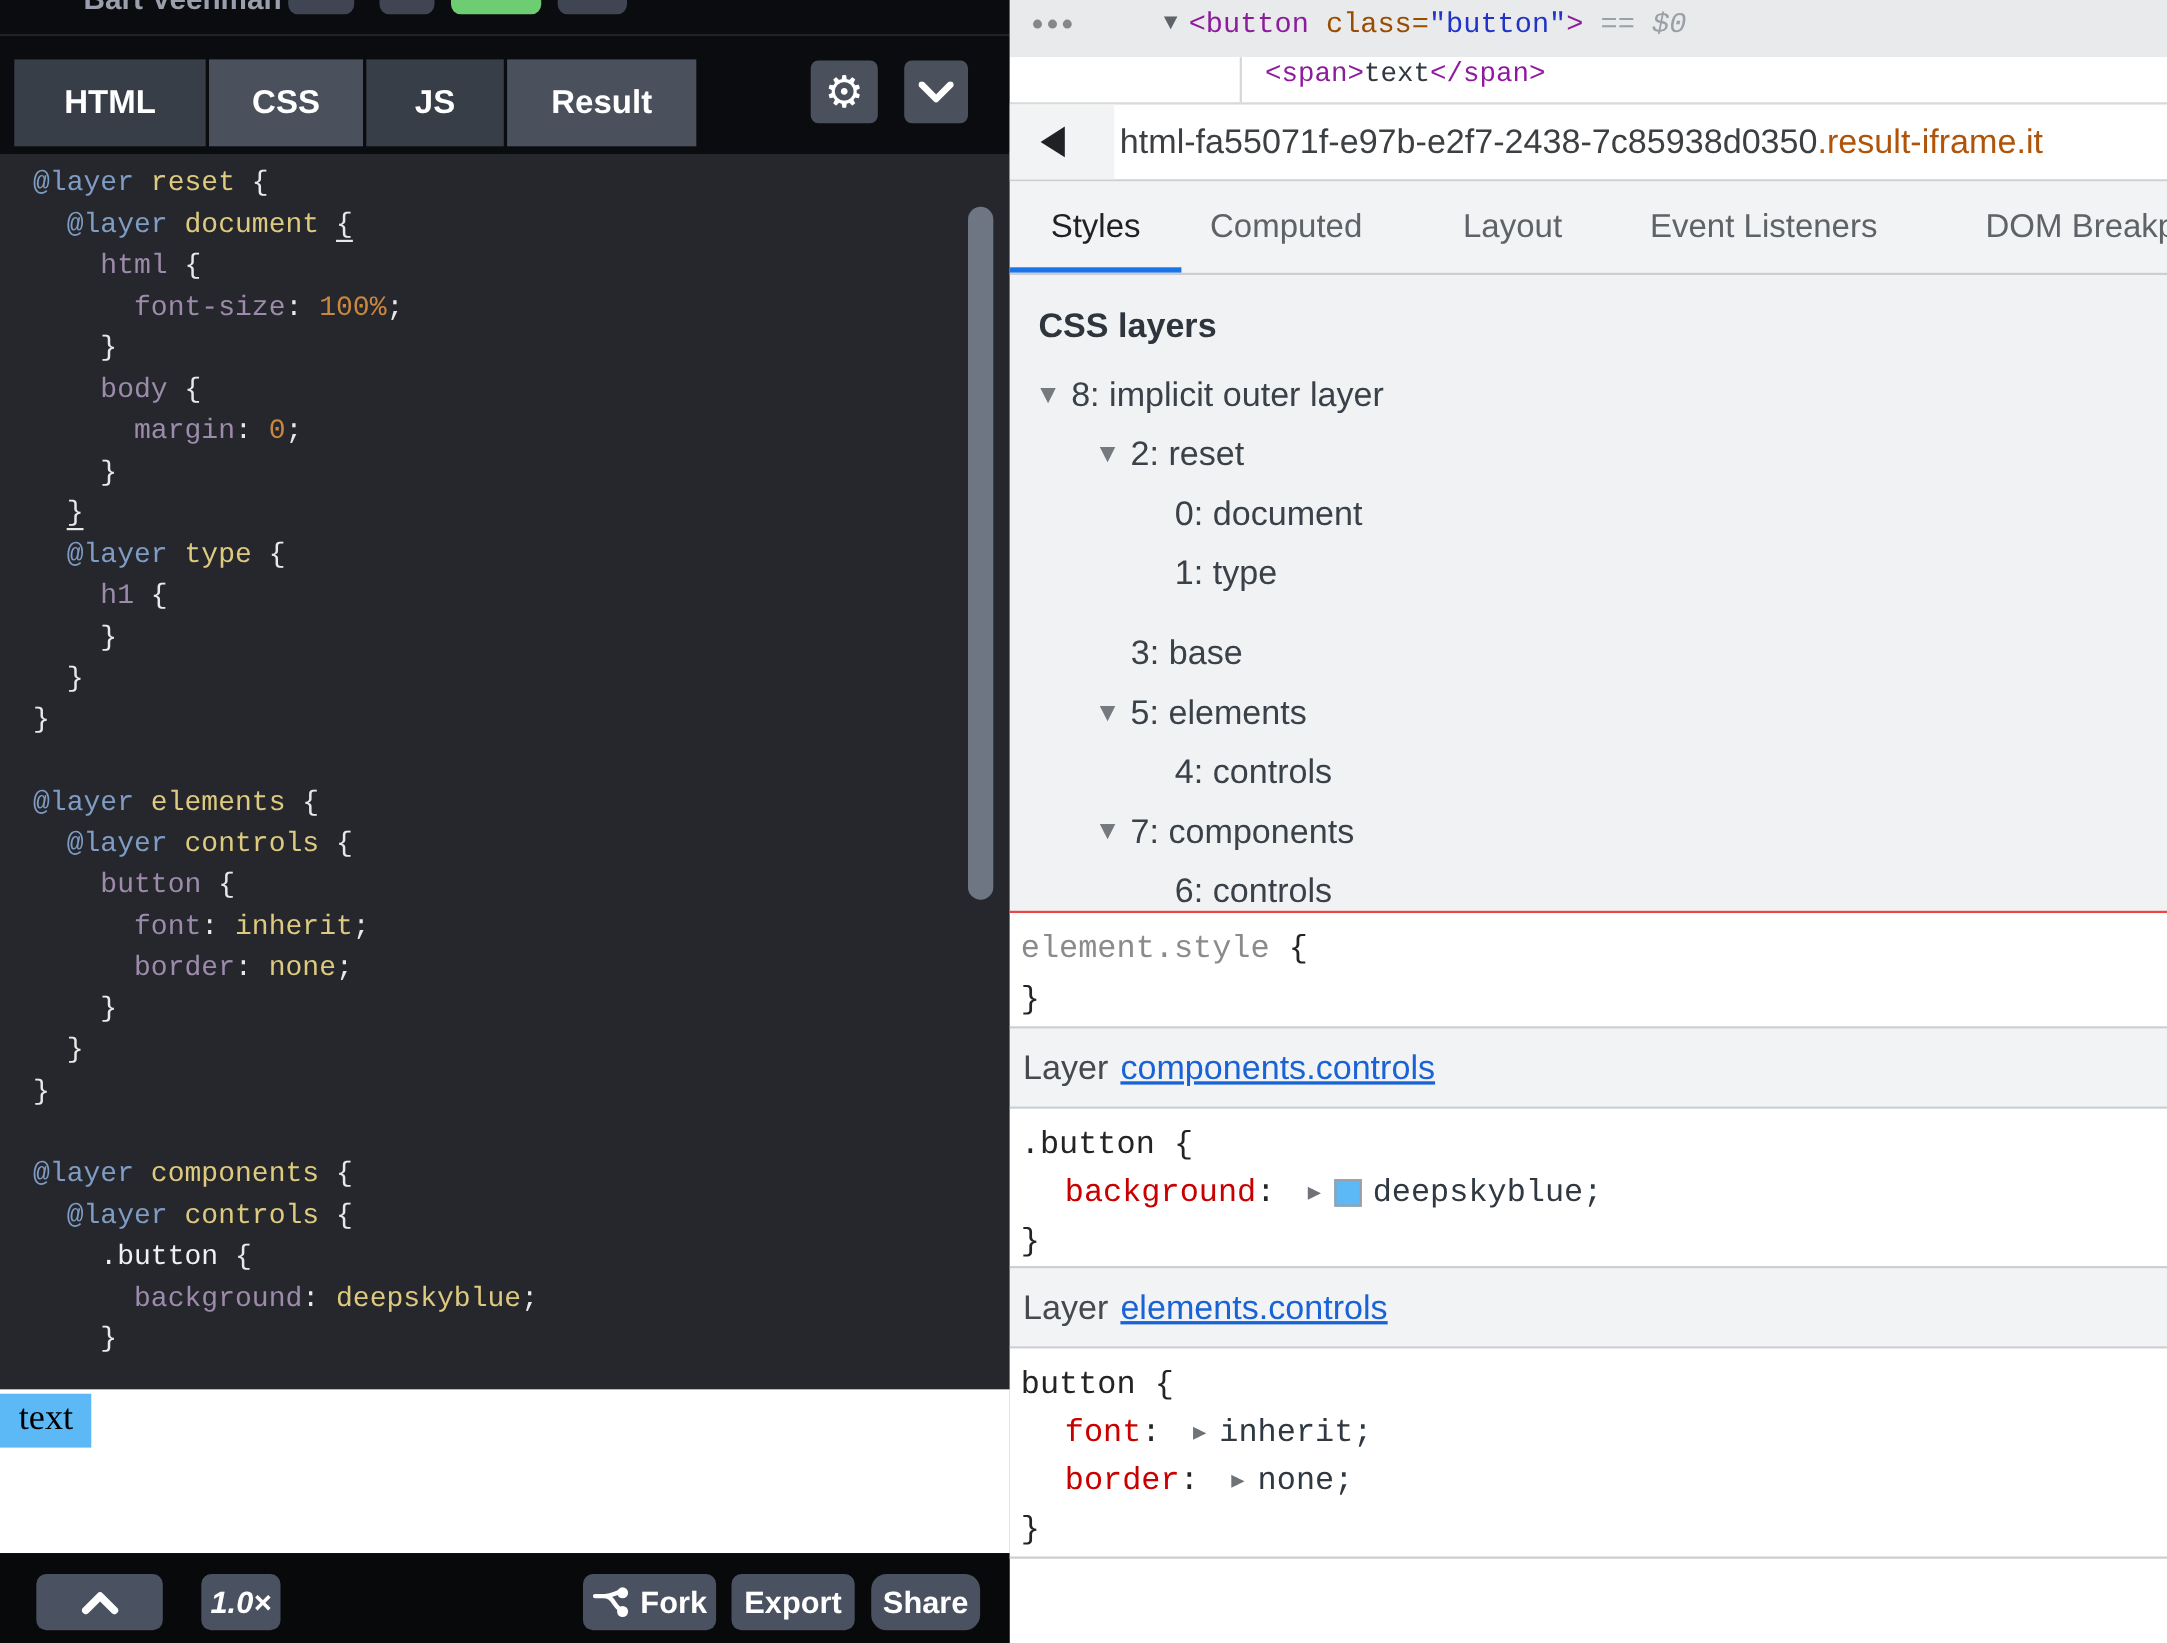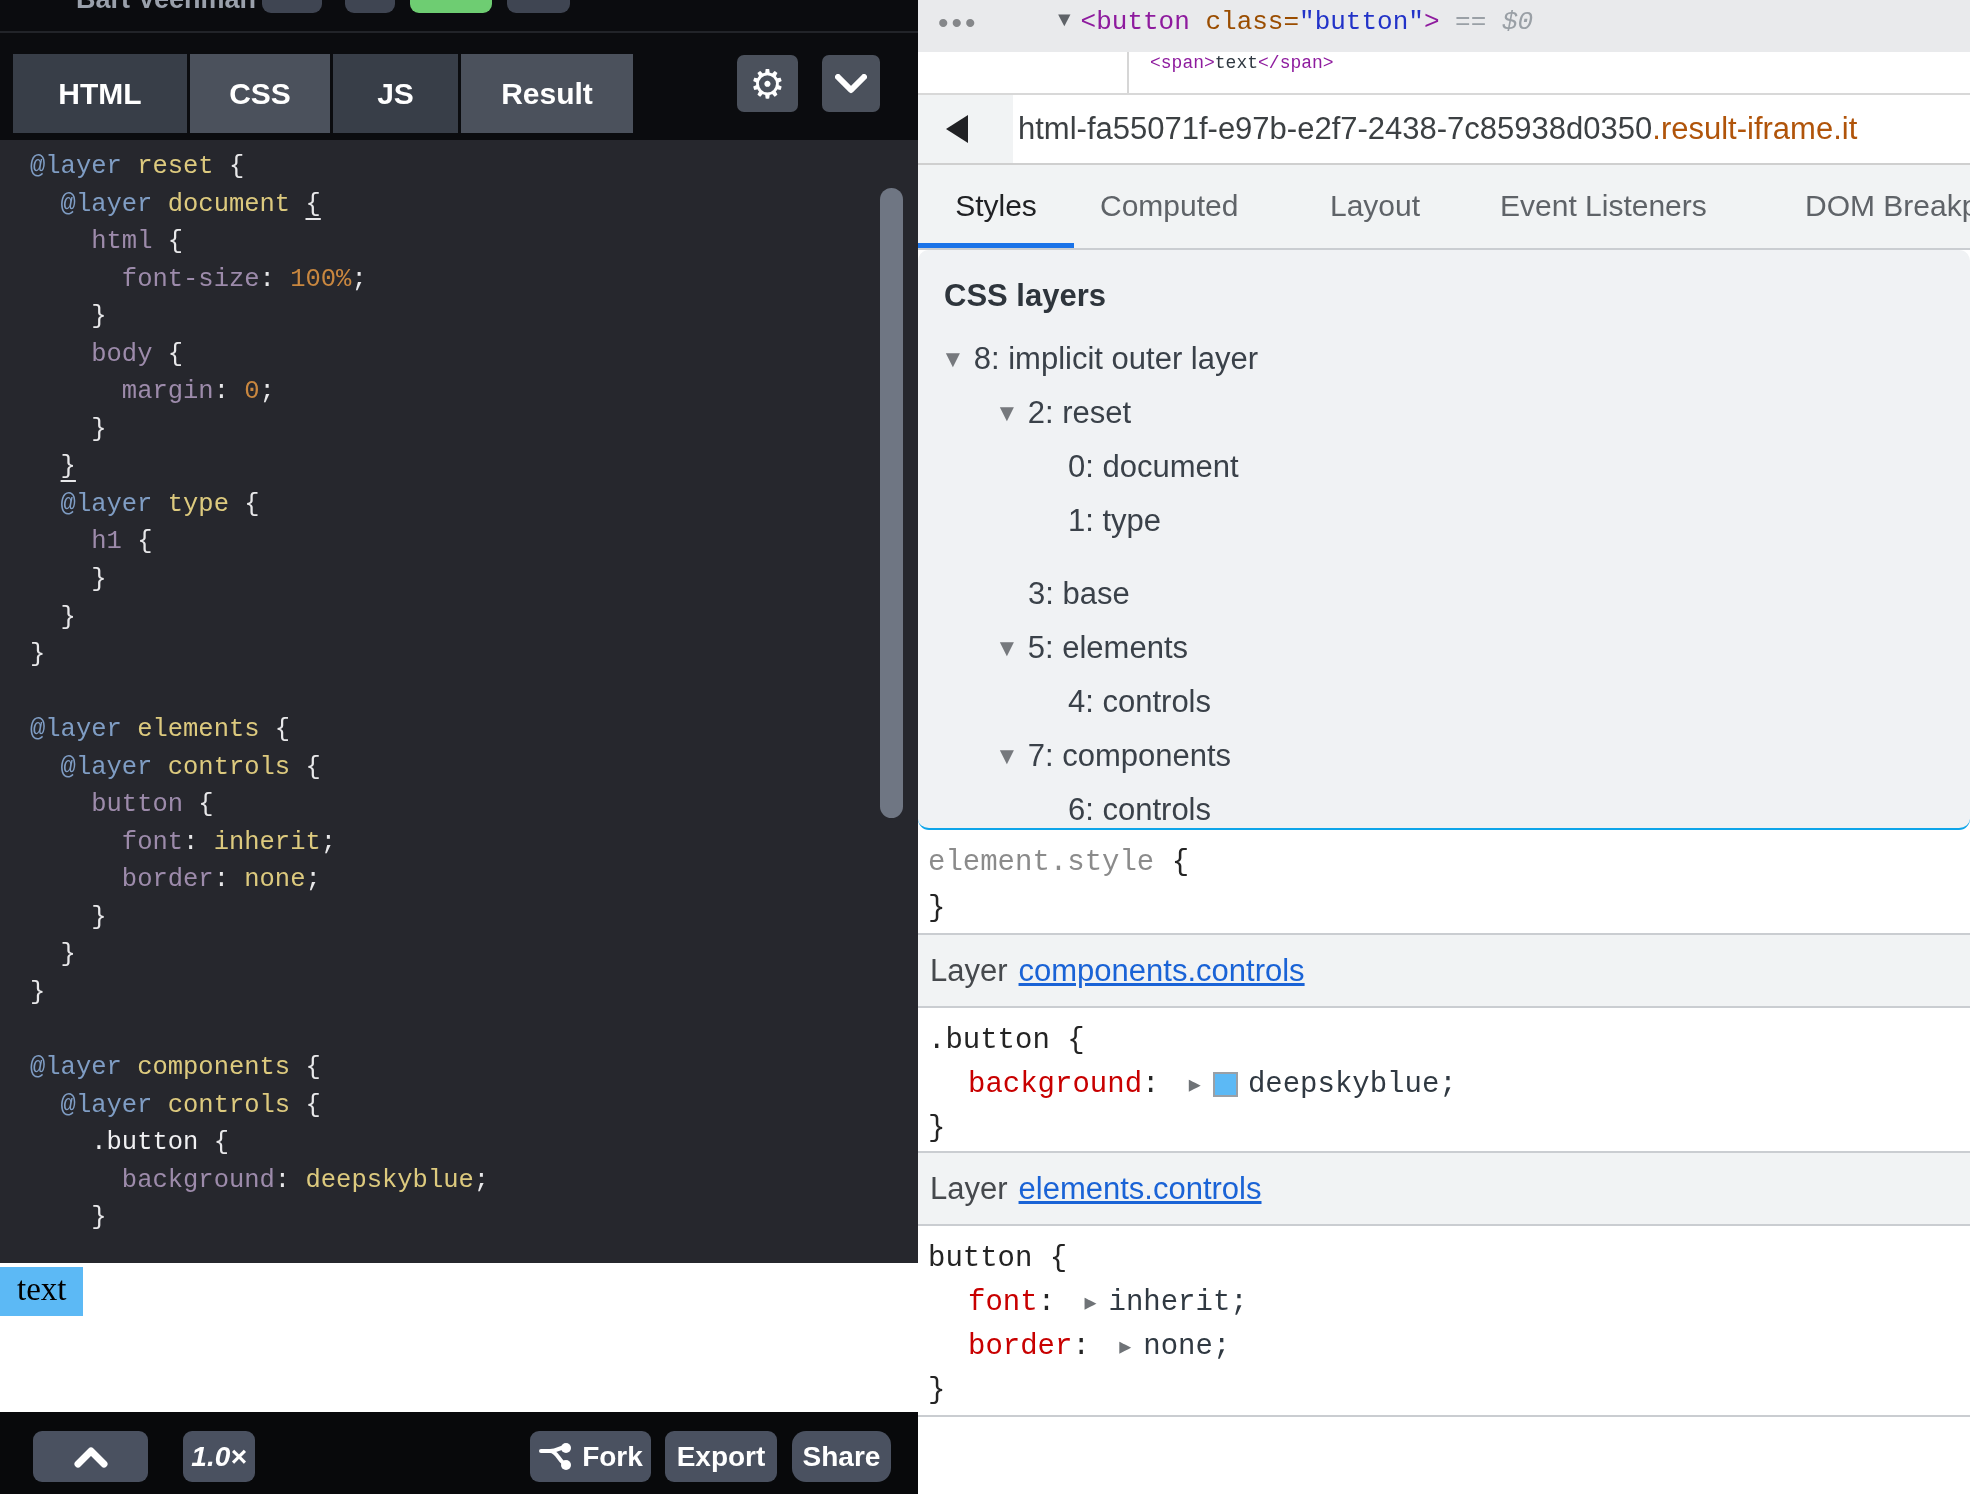--- a/index.html
+++ b/index.html
@@ -45,21 +45,21 @@
 
   
   .dt { position:absolute; left:918px; top:0; width:1052px; height:1494px; background:#fff; color:#303942; }
   .mono { font-family:"Liberation Mono", monospace; }
 
   .el-row1 { position:relative; height:52px; background:#e9eaec; }
   .el-dots { position:absolute; left:20px; top:6px; color:#85878a; font-size:30px; letter-spacing:3px; cursor:pointer; }
   .el-line1 { position:absolute; left:140px; top:7px; font-size:26px; white-space:nowrap; }
   .el-row2 { position:relative; height:41px; background:#fff; }
   .guide { position:absolute; left:209px; top:0; width:2px; height:41px; background:#d6d6d6; }
-  .el-line2 { position:absolute; left:232px; top:1px; font-size:18px; white-space:nowrap; }
+  .el-line2 { position:absolute; left:232px; top:1px; font-size:25px; white-space:nowrap; }
   .tri-exp { color:#5f6368; font-size:21px; margin-right:10px; vertical-align:3px; }
   .dt-tg { color:#8e1b9e; }
   .dt-at2 { color:#9a4d00; }
   .dt-av { color:#2233c8; }
   .dt-pl { color:#303942; }
   .dt-eq { color:#9aa0a6; }
   .dt-dl { color:#9aa0a6; font-style:italic; }
 
   .crumbbar { position:relative; height:72px; background:#fff; border-top:2px solid #d8d8d8; border-bottom:2px solid #cfcfcf; }
   .crumb-left { position:absolute; left:0; top:0; width:95px; height:100%; background:#f1f3f4; cursor:pointer; }
@@ -73,21 +73,21 @@
            font-size:30px; color:#5f6368; overflow:hidden; }
   .dtab { position:absolute; top:24px; cursor:pointer; white-space:nowrap; }
   .dtab.active { color:#202124; }
   .dtab-underline { position:absolute; left:0; bottom:0; width:156px; height:5px; background:#1a73e8; }
 
   .filterrow { position:relative; height:77px; background:#f1f3f4; border-bottom:2px solid #cacdd1; }
   .filterinput { position:absolute; left:8px; right:6px; top:10px; height:57px; background:#fff; border:none; outline:none;
                  font-size:29px; color:#303942; padding-left:14px; font-family:"Liberation Sans", sans-serif; }
   .filterinput::placeholder { color:#80868b; }
 
-  .layers { position:relative; height:580px; background:#f0f2f4; border-bottom:2px solid #0ea5e9; overflow:hidden;border-radius:11px; }
+  .layers { position:relative; height:580px; background:#f0f2f4; border-bottom:2px solid #ef4444; overflow:hidden; }
   .layers-title { position:absolute; left:26px; top:28px; font-weight:700; font-size:31px; color:#2e353c; }
   .lrow { position:absolute; height:44px; font-size:31px; color:#3a4149; display:flex; align-items:center; cursor:default; }
   .ltri { color:#76797d; font-size:24px; margin-right:9px; }
 
   .sec-elemstyle { position:relative; height:105px; background:#fff; border-bottom:2px solid #cacdd1; font-size:29px; color:#242424; }
   .es-sel { color:#8b8b8b; }
   .es-l1 { position:absolute; left:10px; top:16px;font-family:Liberation Mono, monospace; }
   .es-l2 { position:absolute; left:10px; top:62px; }
 
   .layerhdr { height:73px; background:#f1f3f4; border-bottom:2px solid #cacdd1; display:flex; align-items:center;

